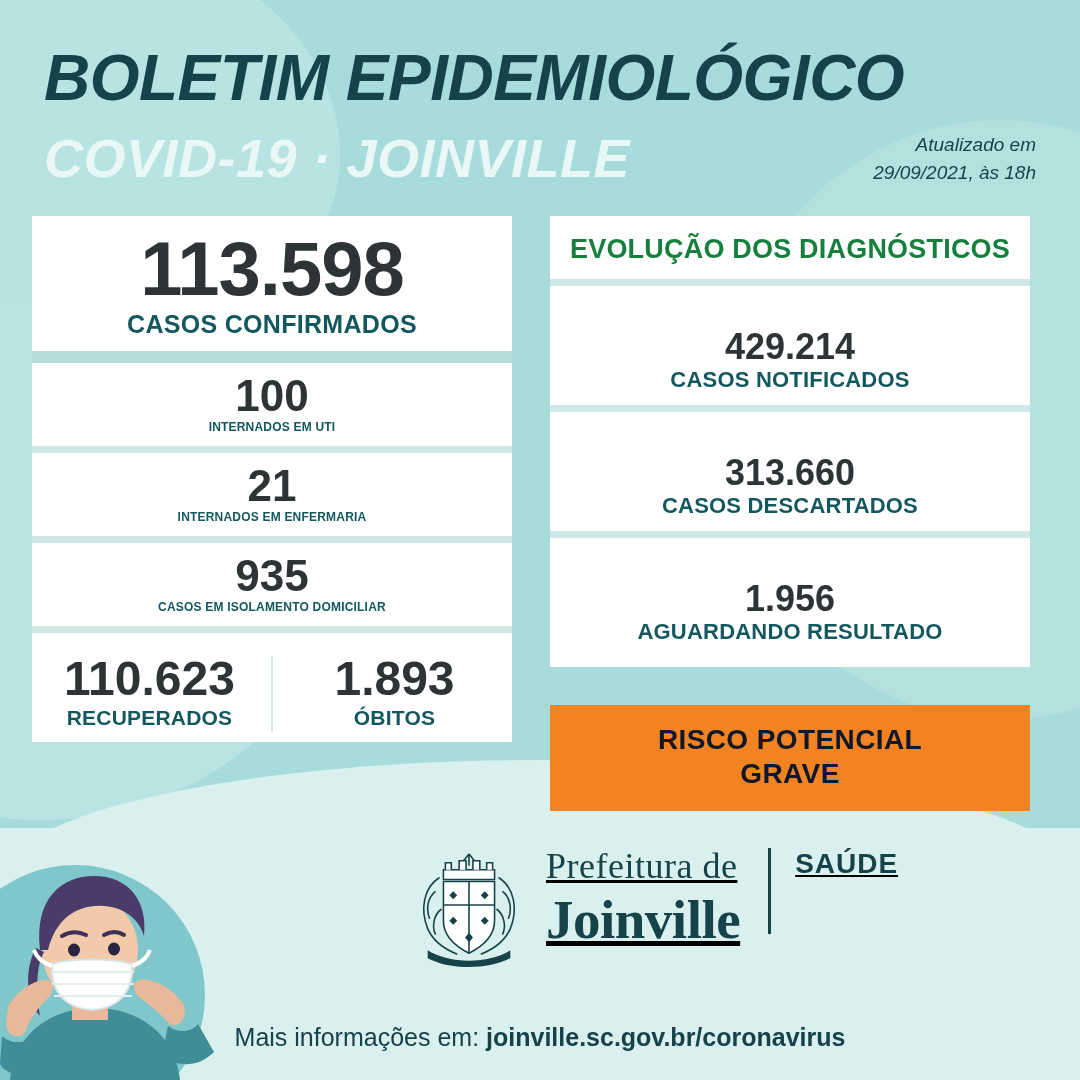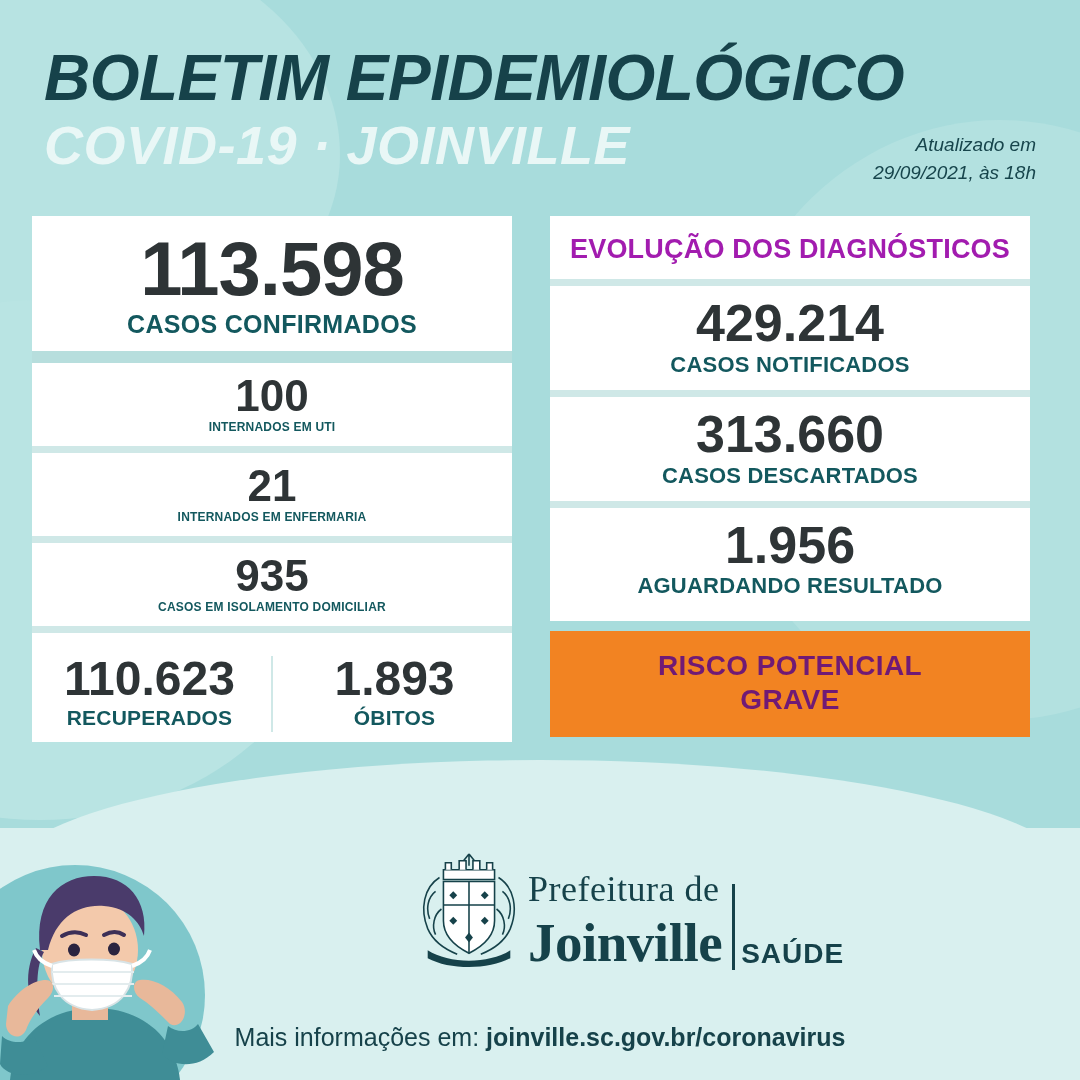--- a/index.html
+++ b/index.html
@@ -79,21 +79,21 @@
     font-size: 64px;
     font-weight: bold;
     color: #16424a;
     letter-spacing: -0.5px;
     line-height: 1.02;
     margin: 0;
     white-space: nowrap;
   }
   .subtitle-row {
     display: flex;
-    align-items: flex-start;
+    align-items: flex-end;
     justify-content: space-between;
     margin-top: 6px;
   }
   .title-sub {
     font-size: 54px;
     font-weight: bold;
     color: #e9f7f6;
     letter-spacing: 0.5px;
     line-height: 1.05;
     margin: 0;
@@ -196,31 +196,31 @@
   .bottom-split .stat-label { font-size: 21px; }
 
   
   .right-panel {
     padding: 18px 0 12px 0;
   }
   .right-title {
     text-align: center;
     font-size: 27px;
     font-weight: bold;
-    color: #a21caf;
+    color: #15803d;
     letter-spacing: 0.2px;
     padding: 0 10px 12px 10px;
   }
-  .right-panel .stat-number { font-size: 52px; }
+  .right-panel .stat-number { font-size: 36px; margin-top: 32px; }
   .right-panel .stat-label { font-size: 22px; }
 
   .risk-banner {
-    margin-top: 10px;
+    margin-top: 38px;
     background: #f28322;
-    color: #701a75;
+    color: #0f172a;
     text-align: center;
     font-size: 28px;
     font-weight: bold;
     letter-spacing: 0.4px;
     line-height: 1.22;
     padding: 18px 10px 20px 10px;
   }
 
   
   .footer-content {
@@ -229,21 +229,23 @@
     bottom: 0;
     width: 1080px;
     height: 252px;
     z-index: 4;
   }
   .brand-row {
     position: absolute;
     left: 410px;
     top: 20px;
     display: flex;
-    align-items: flex-end;
+    align-items: flex-start;
+    gap: 18px;
+    text-decoration: underline;
   }
   .coat {
     width: 118px;
     height: 122px;
     position: relative;
   }
   .brand-text {
     color: #16424a;
     line-height: 1;
   }

